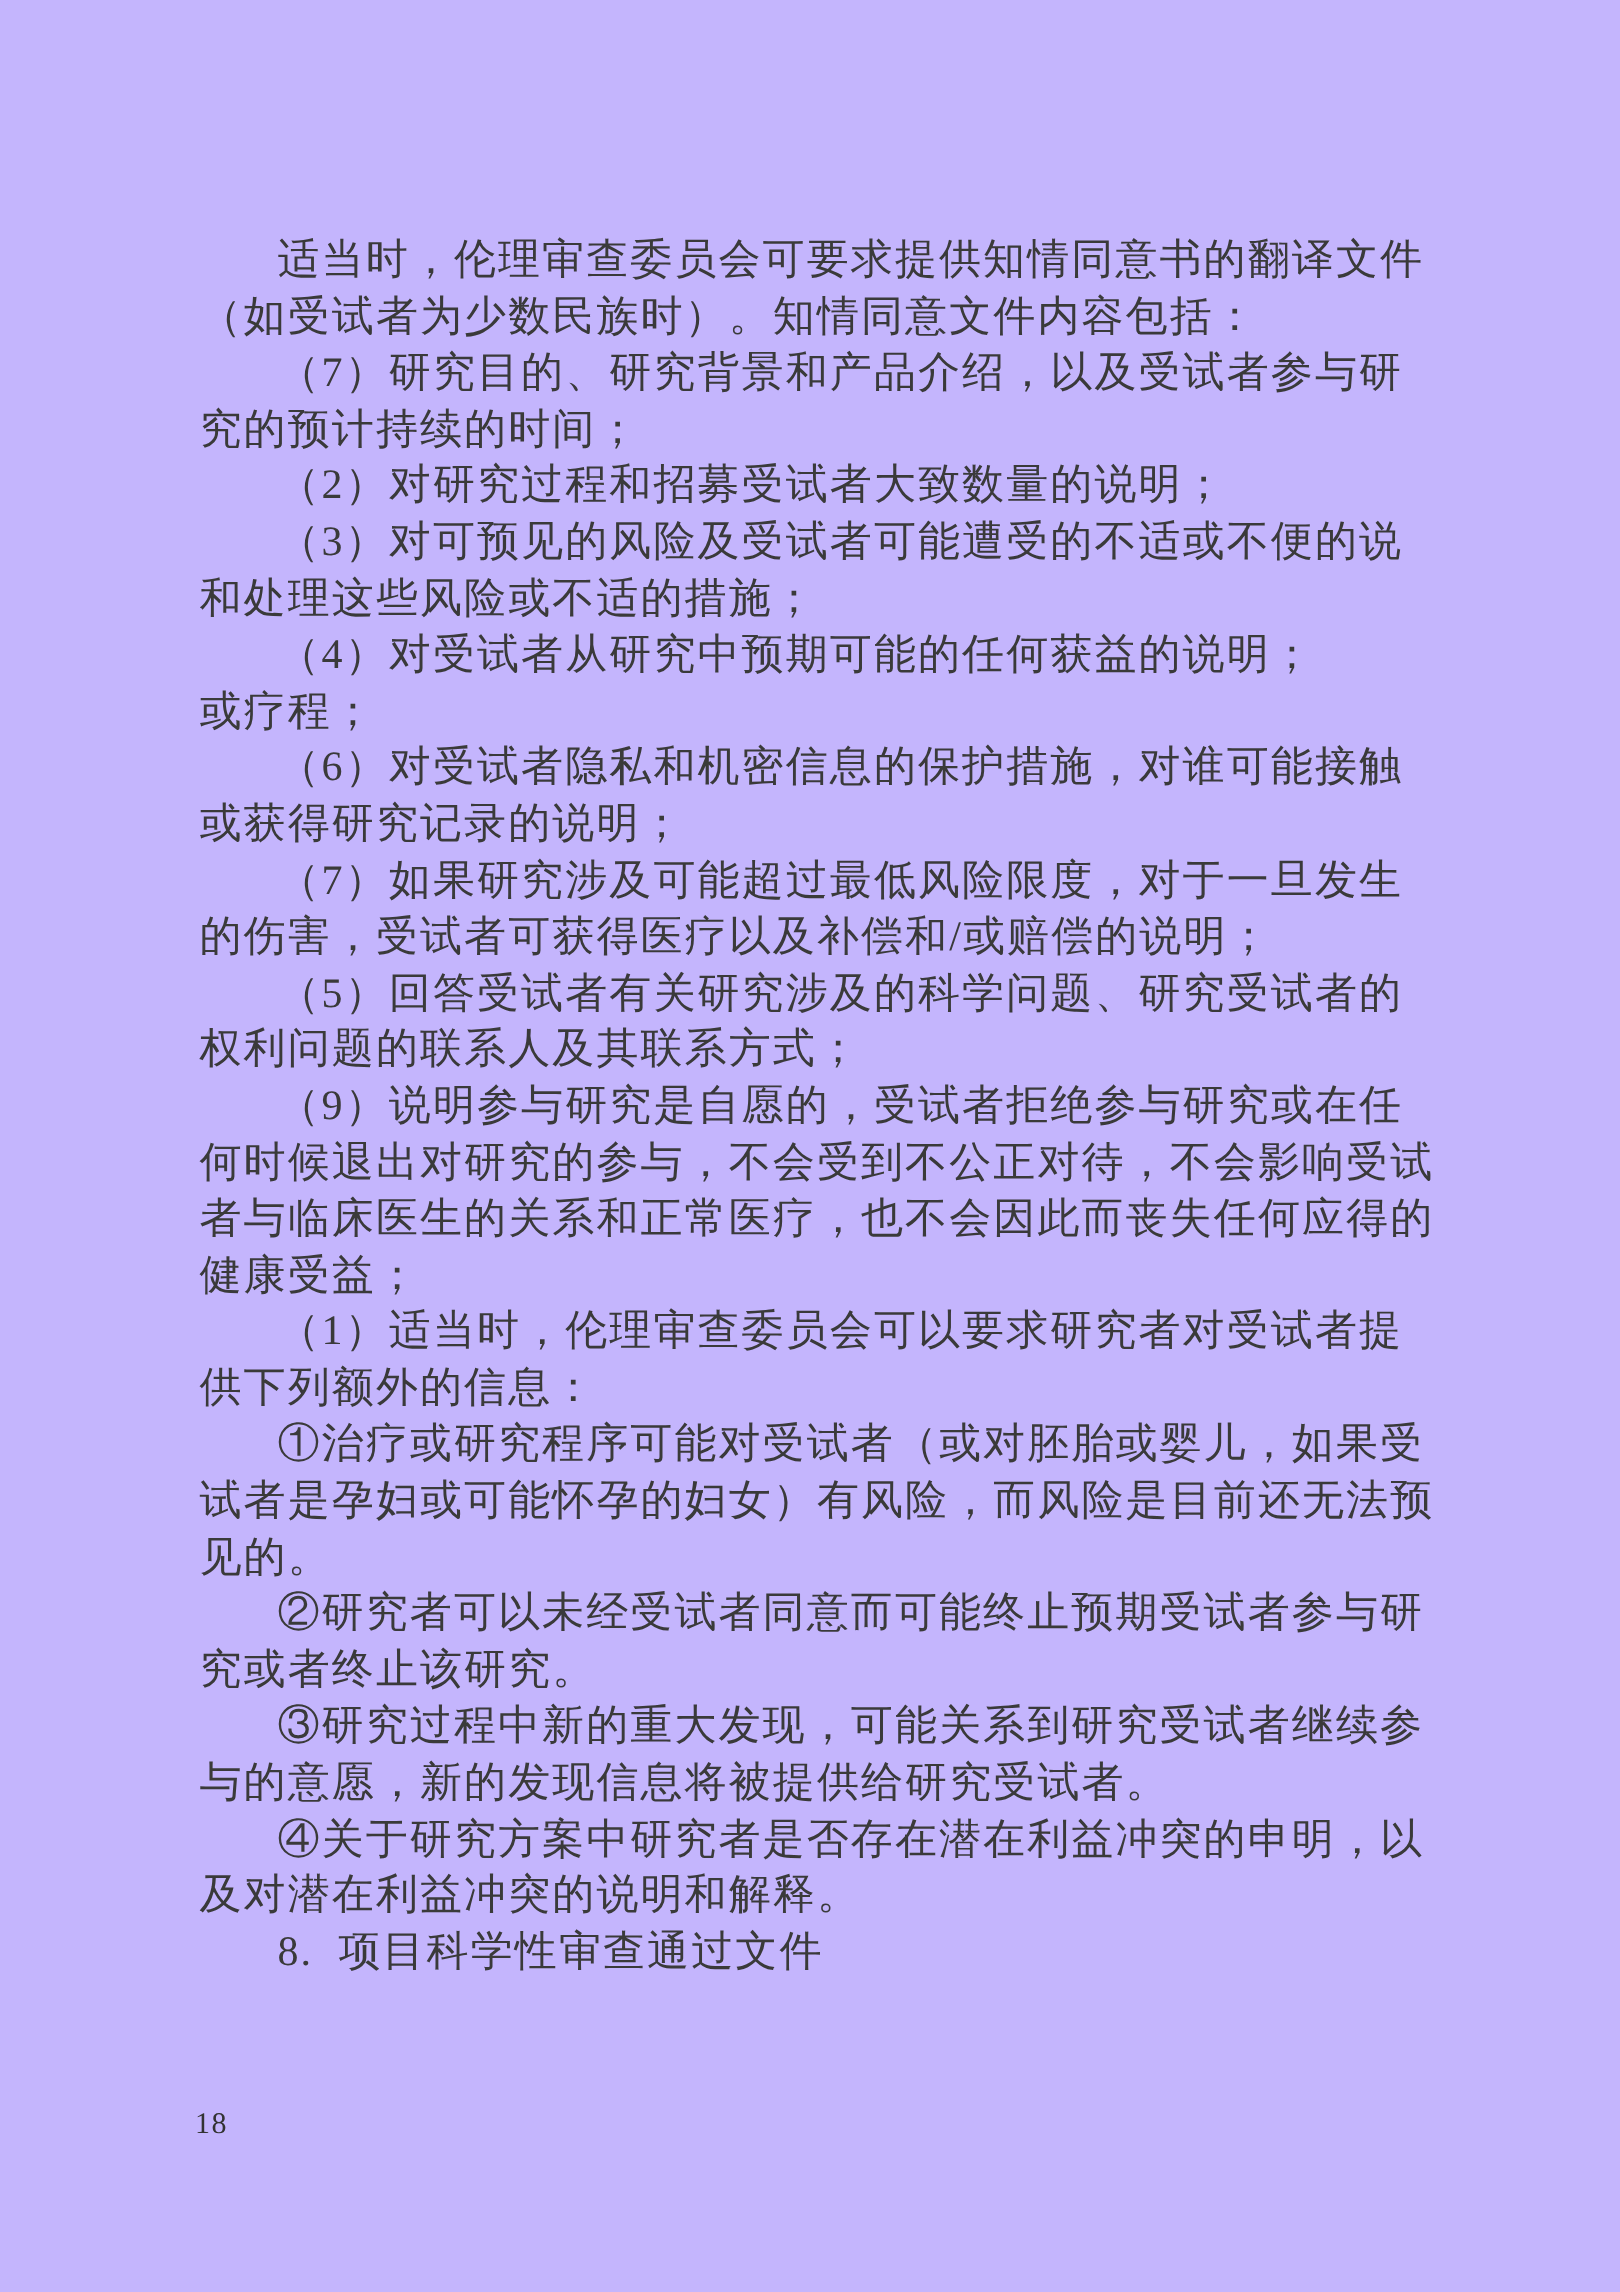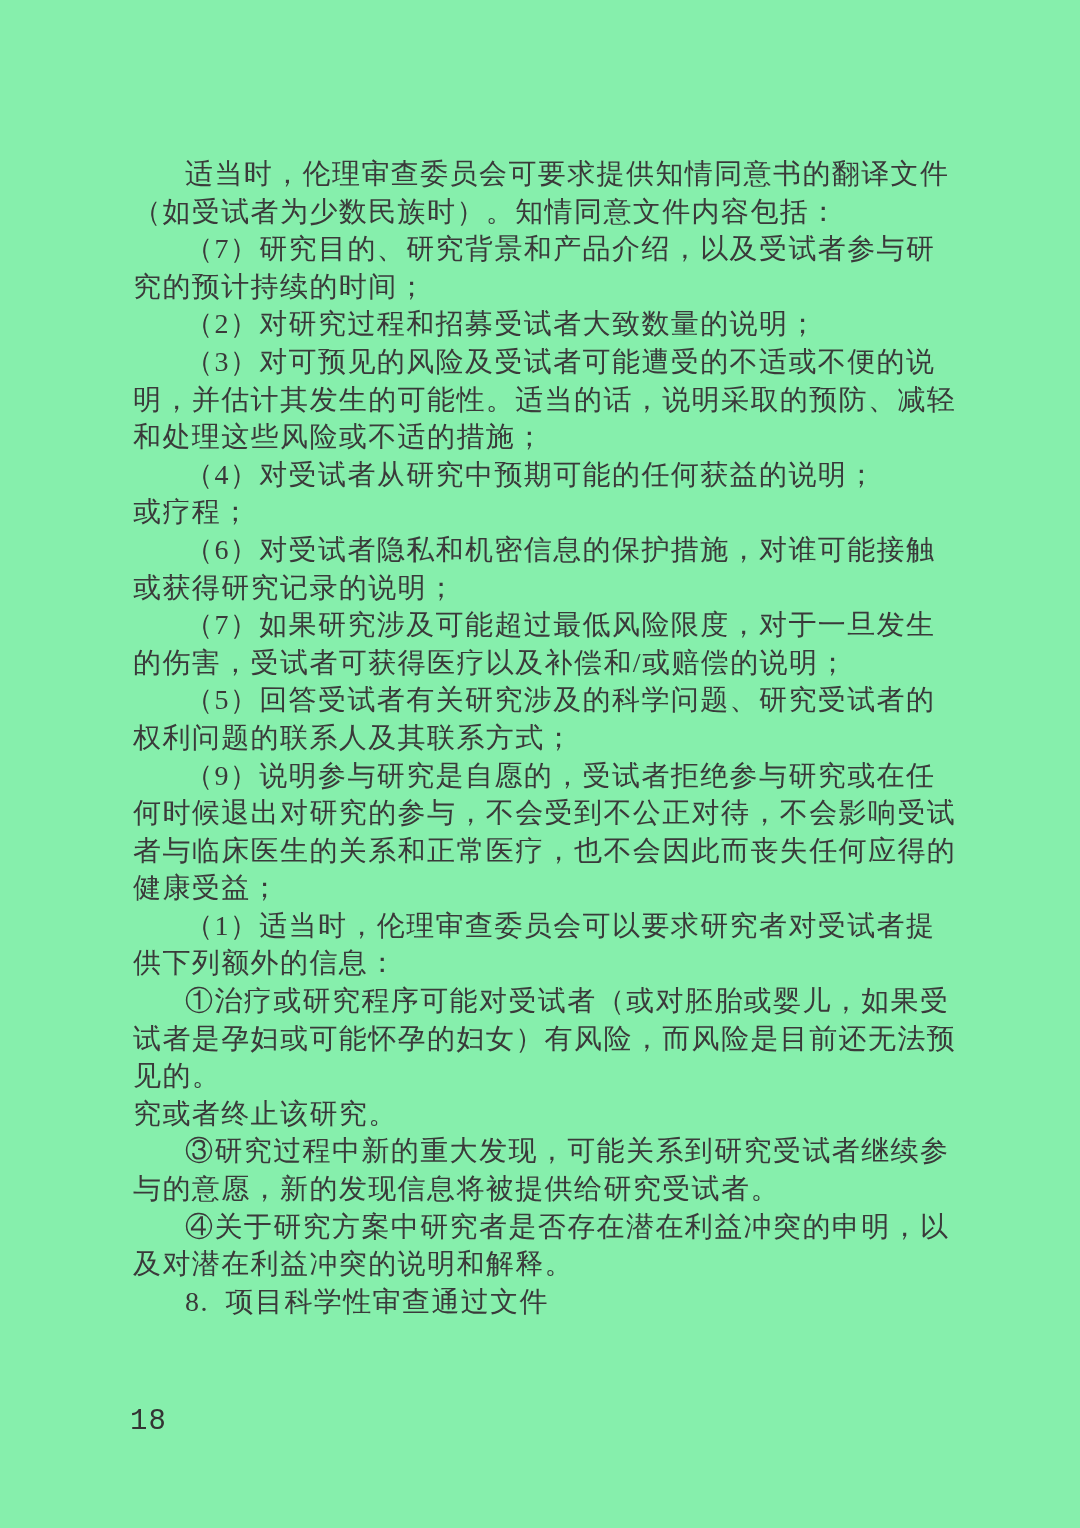--- a/index.html
+++ b/index.html
@@ -4,21 +4,21 @@
 <style>
   html, body {
     margin: 0;
     padding: 0;
     background: #ffffff;
   }
   .page {
     position: relative;
     width: 1080px;
     height: 1528px;
-    background: #86efac;
+    background: #c4b5fd;
     font-family: "Liberation Serif", "DejaVu Serif", serif;
     color: #3a3a3a;
     overflow: hidden;
   }
   .text-block {
     position: absolute;
     left: 133px;
     top: 155px;
     width: 840px;
     font-size: 28px;
@@ -29,56 +29,55 @@
     white-space: pre;
     height: 37.6px;
   }
   .line.indent {
     padding-left: 52px;
   }
   .page-number {
     position: absolute;
     left: 130px;
     top: 1405px;
-    font-size: 29px;
+    font-size: 20px;
     letter-spacing: 1px;
     color: #333333;
-    font-family: Liberation Mono, monospace;
   }
 </style>
 </head>
 <body>
 
 <div class="page">
   <div class="text-block" id="text-block">
       <div class="line indent">适当时，伦理审查委员会可要求提供知情同意书的翻译文件</div>
       <div class="line">（如受试者为少数民族时）。知情同意文件内容包括：</div>
       <div class="line indent">（7）研究目的、研究背景和产品介绍，以及受试者参与研</div>
       <div class="line">究的预计持续的时间；</div>
       <div class="line indent">（2）对研究过程和招募受试者大致数量的说明；</div>
       <div class="line indent">（3）对可预见的风险及受试者可能遭受的不适或不便的说</div>
-      <div class="line">明，并估计其发生的可能性。适当的话，说明采取的预防、减轻</div>
       <div class="line">和处理这些风险或不适的措施；</div>
       <div class="line indent">（4）对受试者从研究中预期可能的任何获益的说明；</div>
       <div class="line">或疗程；</div>
       <div class="line indent">（6）对受试者隐私和机密信息的保护措施，对谁可能接触</div>
       <div class="line">或获得研究记录的说明；</div>
       <div class="line indent">（7）如果研究涉及可能超过最低风险限度，对于一旦发生</div>
       <div class="line">的伤害，受试者可获得医疗以及补偿和/或赔偿的说明；</div>
       <div class="line indent">（5）回答受试者有关研究涉及的科学问题、研究受试者的</div>
       <div class="line">权利问题的联系人及其联系方式；</div>
       <div class="line indent">（9）说明参与研究是自愿的，受试者拒绝参与研究或在任</div>
       <div class="line">何时候退出对研究的参与，不会受到不公正对待，不会影响受试</div>
       <div class="line">者与临床医生的关系和正常医疗，也不会因此而丧失任何应得的</div>
       <div class="line">健康受益；</div>
       <div class="line indent">（1）适当时，伦理审查委员会可以要求研究者对受试者提</div>
       <div class="line">供下列额外的信息：</div>
       <div class="line indent">①治疗或研究程序可能对受试者（或对胚胎或婴儿，如果受</div>
       <div class="line">试者是孕妇或可能怀孕的妇女）有风险，而风险是目前还无法预</div>
       <div class="line">见的。</div>
+      <div class="line indent">②研究者可以未经受试者同意而可能终止预期受试者参与研</div>
       <div class="line">究或者终止该研究。</div>
       <div class="line indent">③研究过程中新的重大发现，可能关系到研究受试者继续参</div>
       <div class="line">与的意愿，新的发现信息将被提供给研究受试者。</div>
       <div class="line indent">④关于研究方案中研究者是否存在潜在利益冲突的申明，以</div>
       <div class="line">及对潜在利益冲突的说明和解释。</div>
       <div class="line indent">8.  项目科学性审查通过文件</div>
     </div>
   <div class="page-number">18</div>
 </div>
 

